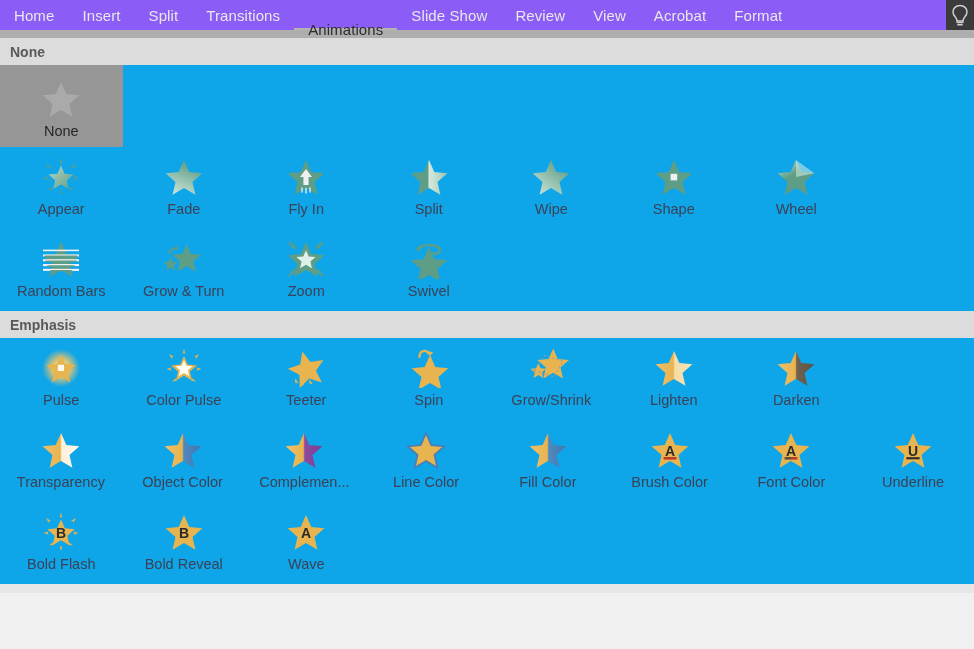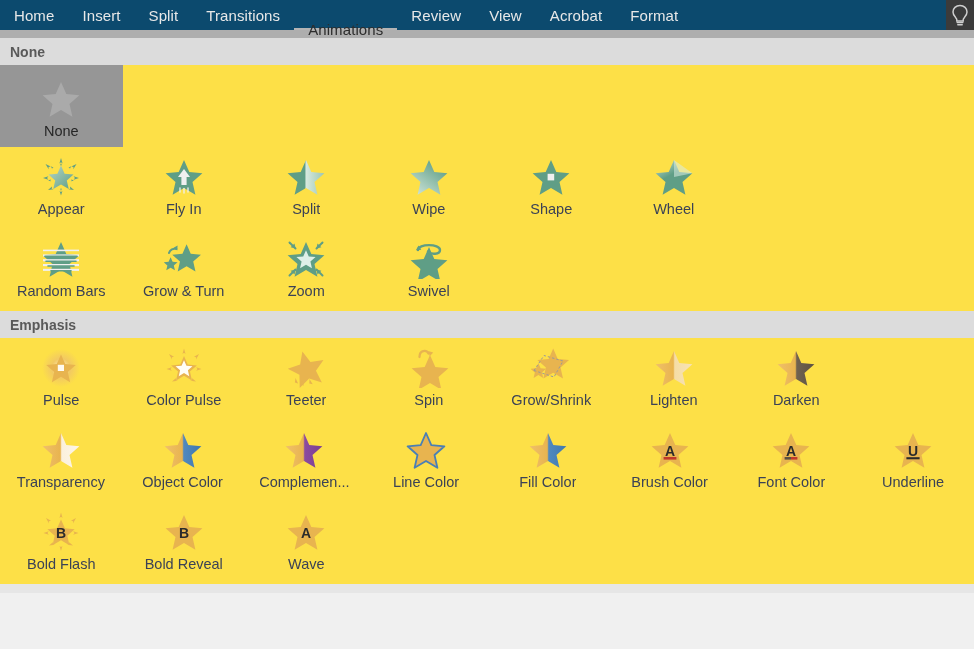--- a/index.html
+++ b/index.html
@@ -4,35 +4,35 @@
 <style>
   html,body{margin:0;padding:0;}
   body{
     width:974px;height:649px;overflow:hidden;
     background:#f0f0f0;
     font-family:"Liberation Sans","DejaVu Sans",sans-serif;
     -webkit-font-smoothing:antialiased;
   }
   
   .tabbar{
-    position:relative;height:30px;background:#0c4a6e;display:flex;align-items:stretch;
+    position:relative;height:30px;background:#8b5cf6;display:flex;align-items:stretch;
   }
   .tab{
     display:flex;align-items:center;justify-content:center;
     padding:0 14px;color:#e8e8e8;font-size:15px;letter-spacing:.1px;
     white-space:nowrap;cursor:default;
   }
   .tab.active{background:#b4b4b4;color:#2d2d2d;margin-top:28px;}
   .tellme{
     position:absolute;right:0;top:0;width:28px;height:30px;
     display:flex;align-items:center;justify-content:center;background:#3b3b3b;
   }
   .tabbar-underline{height:8px;background:#aeaeae;}
   
-  .gallery{background:#fde047;}
+  .gallery{background:#0ea5e9;}
   .section-header{
     height:27px;background:#dcdcdc;display:flex;align-items:center;
     padding-left:10px;font-size:14px;font-weight:bold;color:#595959;
   }
   .row{display:flex;}
   .cell{
     width:122.5px;height:82px;
     display:flex;flex-direction:column;align-items:center;justify-content:flex-start;
     padding-top:6px;box-sizing:border-box;cursor:default;
   }
@@ -48,20 +48,21 @@
 </style>
 </head>
 <body>
 
 <div class="tabbar" id="tabbar">
     <div class="tab">Home</div>
     <div class="tab">Insert</div>
     <div class="tab">Split</div>
     <div class="tab">Transitions</div>
     <div class="tab active">Animations</div>
+    <div class="tab">Slide Show</div>
     <div class="tab">Review</div>
     <div class="tab">View</div>
     <div class="tab">Acrobat</div>
     <div class="tab">Format</div>
     <div class="tellme">
       <svg width="22" height="24" viewBox="0 0 22 24">
         <path d="M11 2.5c-4.1 0-7 2.9-7 6.6 0 2.6 1.4 4.1 2.5 5.3.8.9 1.3 1.5 1.3 2.4v1.1h6.4v-1.1c0-.9.5-1.5 1.3-2.4 1.1-1.2 2.5-2.7 2.5-5.3 0-3.7-2.9-6.6-7-6.6z" fill="none" stroke="#cfcfcf" stroke-width="1.5"></path>
         <path d="M8.2 19.6h5.6M8.8 21.8h4.4" stroke="#cfcfcf" stroke-width="1.5" fill="none" stroke-linecap="round"></path>
       </svg>
     </div>
@@ -111,20 +112,34 @@
               <path d="M35.5 7 l-5.2 2.6 2.2.5 -.2 2.2z"></path>
               <path d="M2 21 l5.4 1.8 -1.3-1.8 1.3-1.8z"></path>
               <path d="M38 21 l-5.4 1.8 1.3-1.8 -1.3-1.8z"></path>
               <path d="M20 38.5 l-1.4-4.6 1.4 1.1 1.4-1.1z"></path>
               <path d="M7 33 l4-3.4 -.3 2.1 2 .5z"></path>
               <path d="M33 33 l-4-3.4 .3 2.1 -2 .5z"></path>
             </g>
           </svg>
         </div>
         <div class="lbl">Appear</div>
+      </div>
+      <div class="cell">
+        <div class="ico">
+          <svg width="40" height="40" viewBox="0 0 40 40">
+            <defs>
+              <linearGradient id="gf" x1="0" y1="1" x2="0.45" y2="0">
+                <stop offset="0" stop-color="#d9ece3"></stop>
+                <stop offset="1" stop-color="#5f9e86"></stop>
+              </linearGradient>
+            </defs>
+            <path d="M20 3 L25.3 15.1 L38.4 16.3 L28.5 25 L31.4 37.8 L20 31 L8.6 37.8 L11.5 25 L1.6 16.3 L14.7 15.1 Z" fill="url(#gf)"></path>
+          </svg>
+        </div>
+        <div class="lbl">Fade</div>
       </div>
       <div class="cell">
         <div class="ico">
           <svg width="40" height="40" viewBox="0 0 40 40">
             <defs>
               <linearGradient id="gfi" x1="0" y1="0" x2="1" y2="1">
                 <stop offset="0" stop-color="#5f9e86"></stop>
                 <stop offset="1" stop-color="#5f9e86"></stop>
               </linearGradient>
             </defs>

